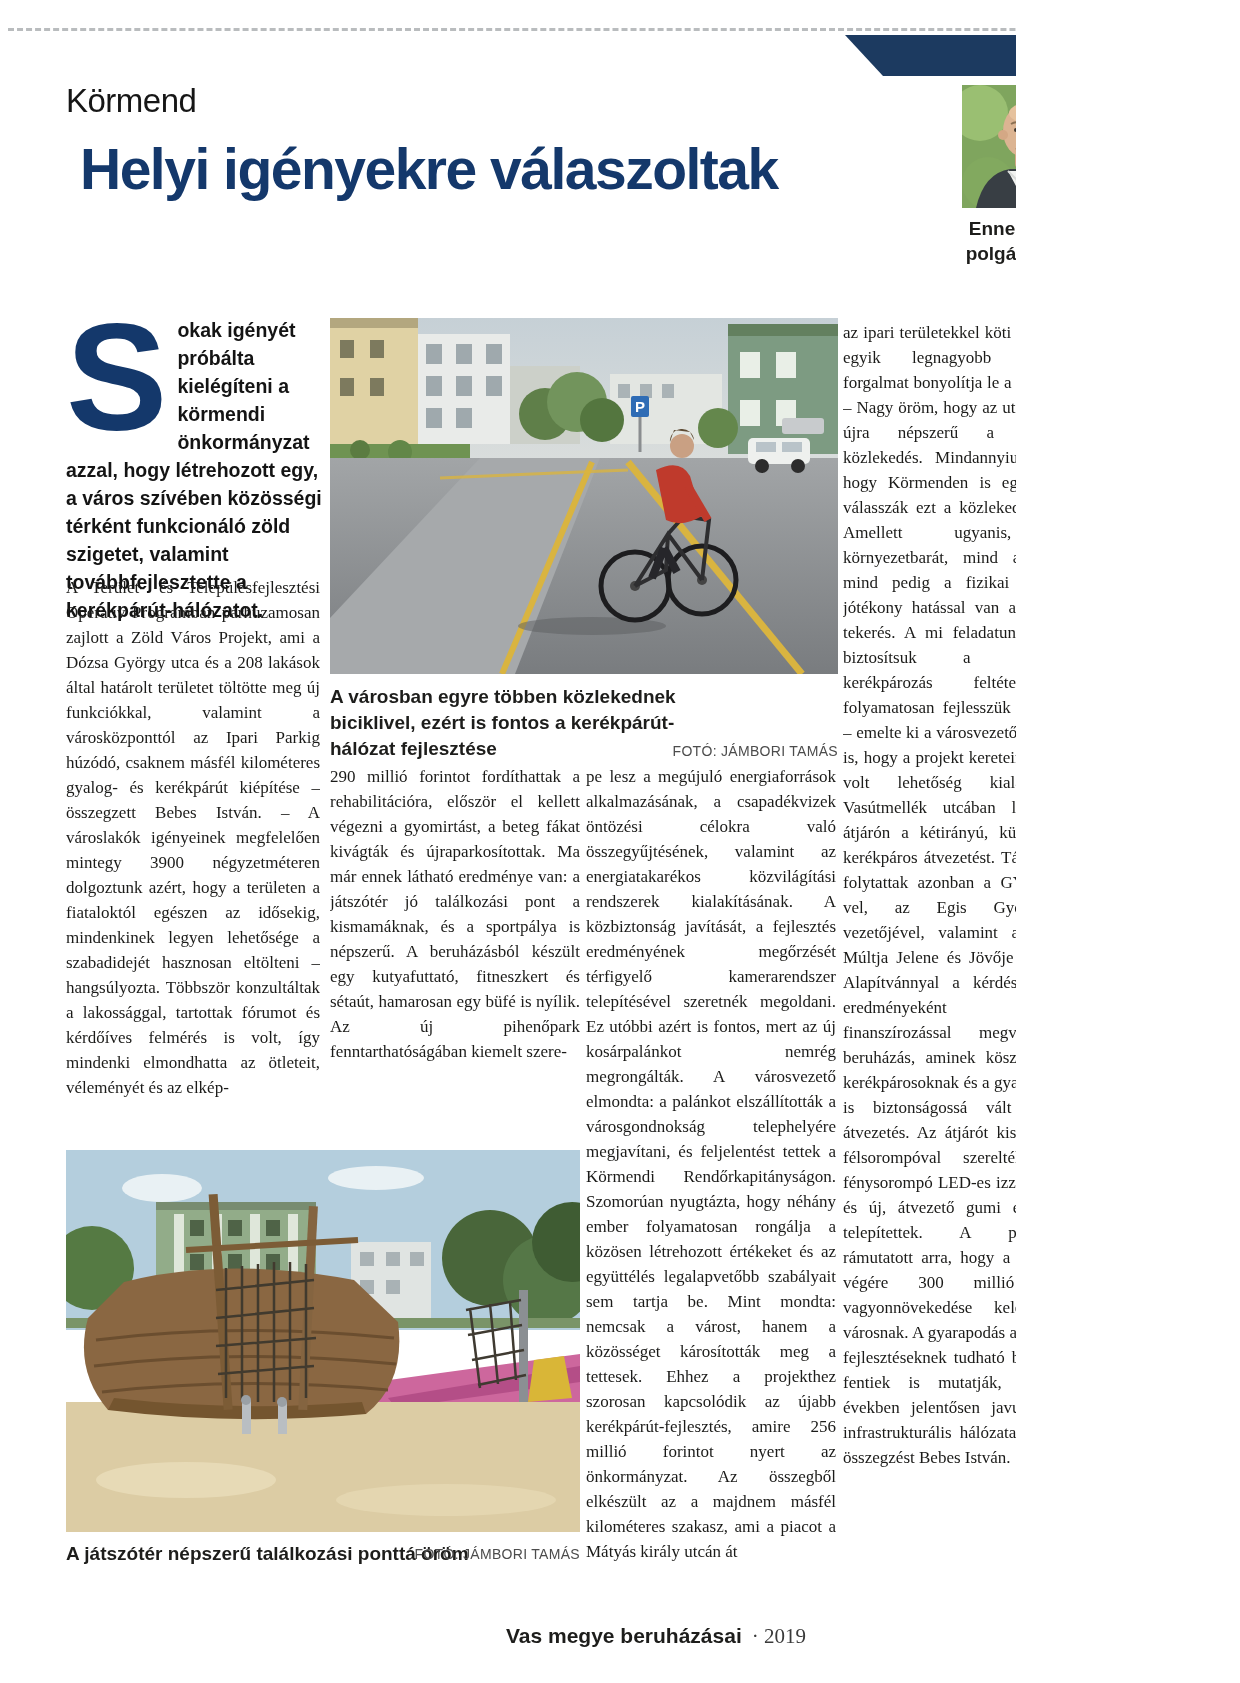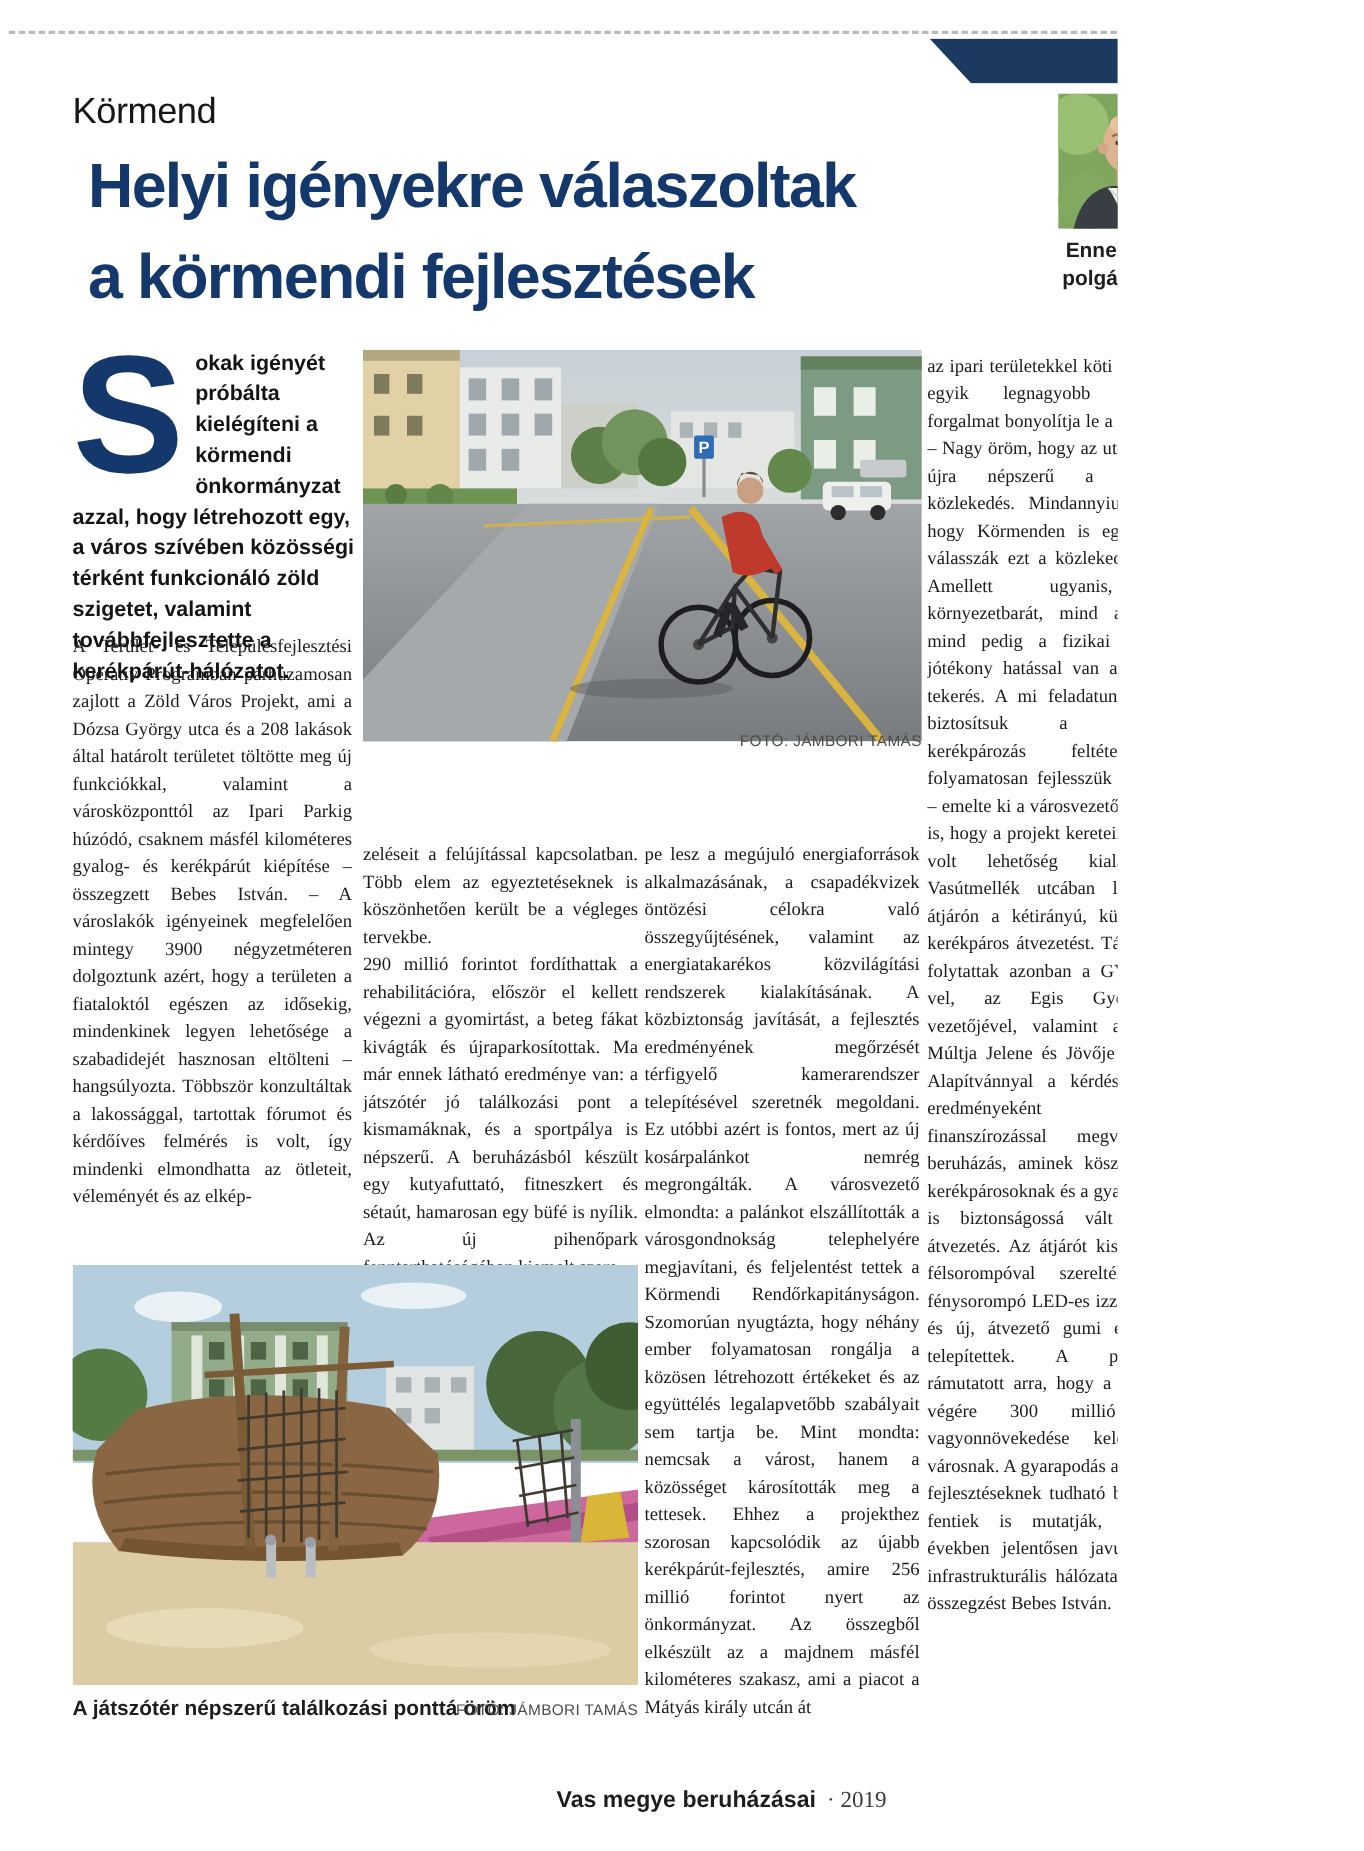--- a/index.html
+++ b/index.html
@@ -63,21 +63,20 @@
 
 <div class="page">
 
   <div class="top-dash"></div>
   <div class="corner-band"></div>
 
   <div class="kicker">Körmend</div>
 
   <h1 class="headline">
     <span>Helyi igényekre válaszoltak</span>
-    <span>a körmendi fejlesztések</span>
   </h1>
 
   <figure class="portrait" style="margin:0">
     <svg viewBox="0 0 124 123" aria-hidden="true">
       <rect width="124" height="123" fill="#7fa55e"></rect>
       <circle cx="18" cy="28" r="28" fill="#9abf72"></circle>
       <circle cx="100" cy="22" r="30" fill="#6f9a4e"></circle>
       <circle cx="26" cy="98" r="26" fill="#82a95f"></circle>
       <circle cx="72" cy="12" r="14" fill="#d6e6ae"></circle>
       <circle cx="112" cy="78" r="20" fill="#5c8544"></circle>
@@ -179,25 +178,25 @@
       <path d="M372,262 L379,202 L352,198" stroke="#2e2e30" stroke-width="4" fill="none"></path>
       <path d="M334,230 L322,260 M334,230 L347,254" stroke="#26262a" stroke-width="8" fill="none"></path>
       <path d="M326,152 Q350,140 360,158 L372,198 Q352,210 336,202 Z" fill="#bf3a2c"></path>
       <line x1="358" y1="168" x2="378" y2="202" stroke="#bf3a2c" stroke-width="8"></line>
       <circle cx="352" cy="128" r="12" fill="#c9a083"></circle>
       <path d="M340,124 a12,12 0 0 1 24,-2 l-4,-8 -16,-2 z" fill="#5d4a33"></path>
     </svg>
   </figure>
 
   <div class="caption-bike">
+    <p class="cap">A városban egyre többen közlekednek biciklivel, ezért is fontos a kerékpárút-hálózat fejlesztése</p>
     <span class="credit">FOTÓ: JÁMBORI TAMÁS</span>
   </div>
 
   <div class="bodycol col2">
-    <p>zeléseit a felújítással kapcsolatban. Több elem az egyeztetéseknek is köszönhetően került be a végleges tervekbe.</p>
     <p>290 millió forintot fordíthattak a rehabilitációra, először el kellett végezni a gyomirtást, a beteg fákat kivágták és újraparkosítottak. Ma már ennek látható eredménye van: a játszótér jó találkozási pont a kismamáknak, és a sportpálya is népszerű. A beruházásból készült egy kutyafuttató, fitneszkert és sétaút, hamarosan egy büfé is nyílik. Az új pihenőpark fenntarthatóságában kiemelt szere-</p>
   </div>
 
   <div class="bodycol col3">
     <p>pe lesz a megújuló energiaforrások alkalmazásának, a csapadékvizek öntözési célokra való összegyűjtésének, valamint az energiatakarékos közvilágítási rendszerek kialakításának. A közbiztonság javítását, a fejlesztés eredményének megőrzését térfigyelő kamerarendszer telepítésével szeretnék megoldani. Ez utóbbi azért is fontos, mert az új kosárpalánkot nemrég megrongálták. A városvezető elmondta: a palánkot elszállították a városgondnokság telephelyére megjavítani, és feljelentést tettek a Körmendi Rendőrkapitányságon. Szomorúan nyugtázta, hogy néhány ember folyamatosan rongálja a közösen létrehozott értékeket és az együttélés legalapvetőbb szabályait sem tartja be. Mint mondta: nemcsak a várost, hanem a közösséget károsították meg a tettesek. Ehhez a projekthez szorosan kapcsolódik az újabb kerékpárút-fejlesztés, amire 256 millió forintot nyert az önkormányzat. Az összegből elkészült az a majdnem másfél kilométeres szakasz, ami a piacot a Mátyás király utcán át</p>
   </div>
 
   <div class="bodycol col4">
     <p>az ipari területekkel köti össze, és az egyik legnagyobb kerékpáros forgalmat bonyolítja le a településen. – Nagy öröm, hogy az utóbbi időben újra népszerű a kerékpáros közlekedés. Mindannyiunk érdeke, hogy Körmenden is egyre többen válasszák ezt a közlekedési formát. Amellett ugyanis, hogy környezetbarát, mind a mentális, mind pedig a fizikai egészségre jótékony hatással van a rendszeres tekerés. A mi feladatunk az, hogy biztosítsuk a biztonságos kerékpározás feltételeit, és folyamatosan fejlesszük a hálózatot – emelte ki a városvezető. Kitért arra is, hogy a projekt keretein belül nem volt lehetőség kialakítani a Vasútmellék utcában lévő vasúti átjárón a kétirányú, külön lámpás kerékpáros átvezetést. Tárgyalásokat folytattak azonban a GYSEV Zrt.-vel, az Egis Gyógyszergyár vezetőjével, valamint a Körmend Múltja Jelene és Jövője Közhasznú Alapítvánnyal a kérdésről. Ennek eredményeként közös finanszírozással megvalósult a beruházás, aminek köszönhetően a kerékpárosoknak és a gyalogosoknak is biztonságossá vált a vasúti átvezetés. Az átjárót kiszélesítették, félsorompóval szerelték fel, a fénysorompó LED-es izzókat kapott, és új, átvezető gumi elemeket is telepítettek. A polgármester rámutatott arra, hogy a 2018-as év végére 300 millió forintos vagyonnövekedése keletkezett a városnak. A gyarapodás a folyamatos fejlesztéseknek tudható be, hiszen a fentiek is mutatják, az elmúlt években jelentősen javult a város infrastrukturális hálózata – zárta az összegzést Bebes István.</p>
     <span class="endmark">(x)</span>

